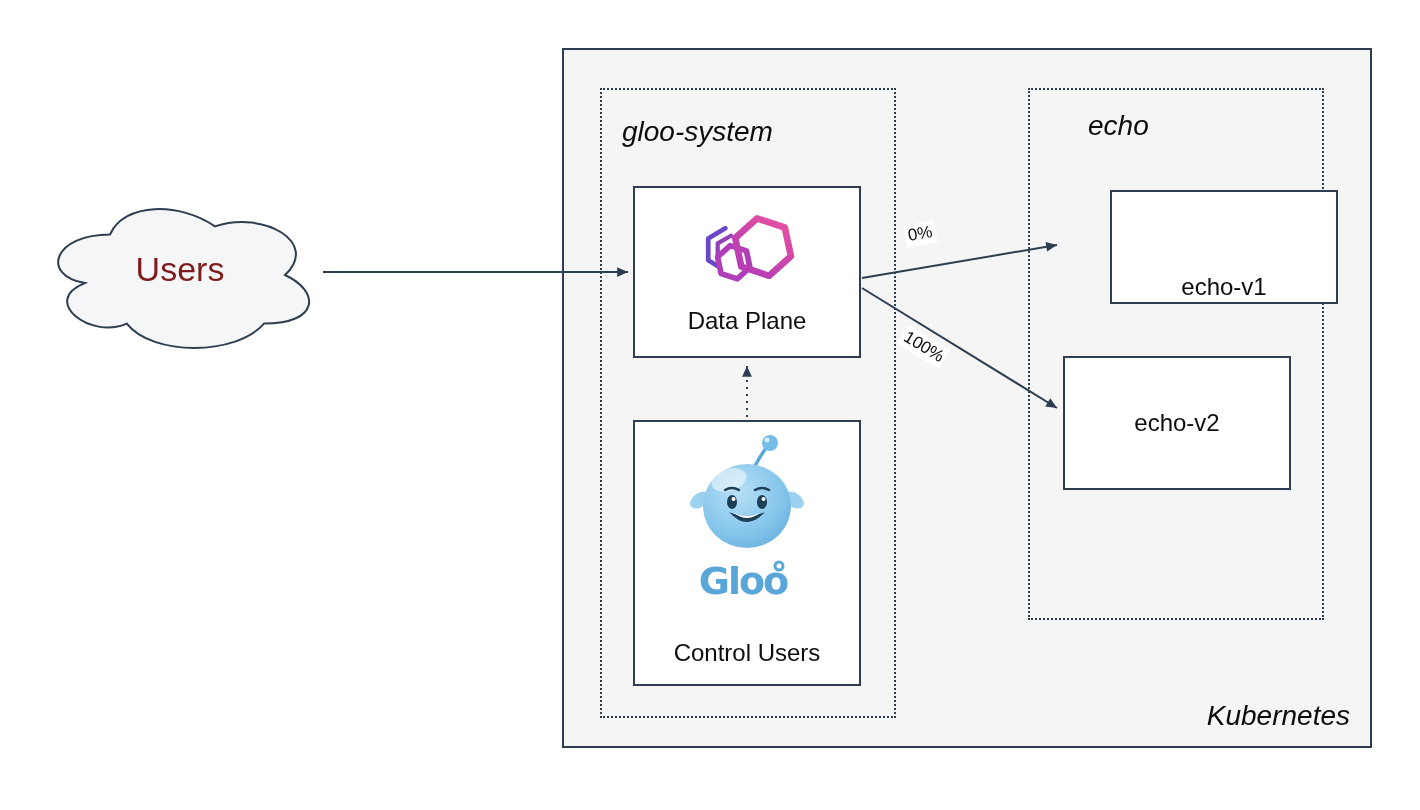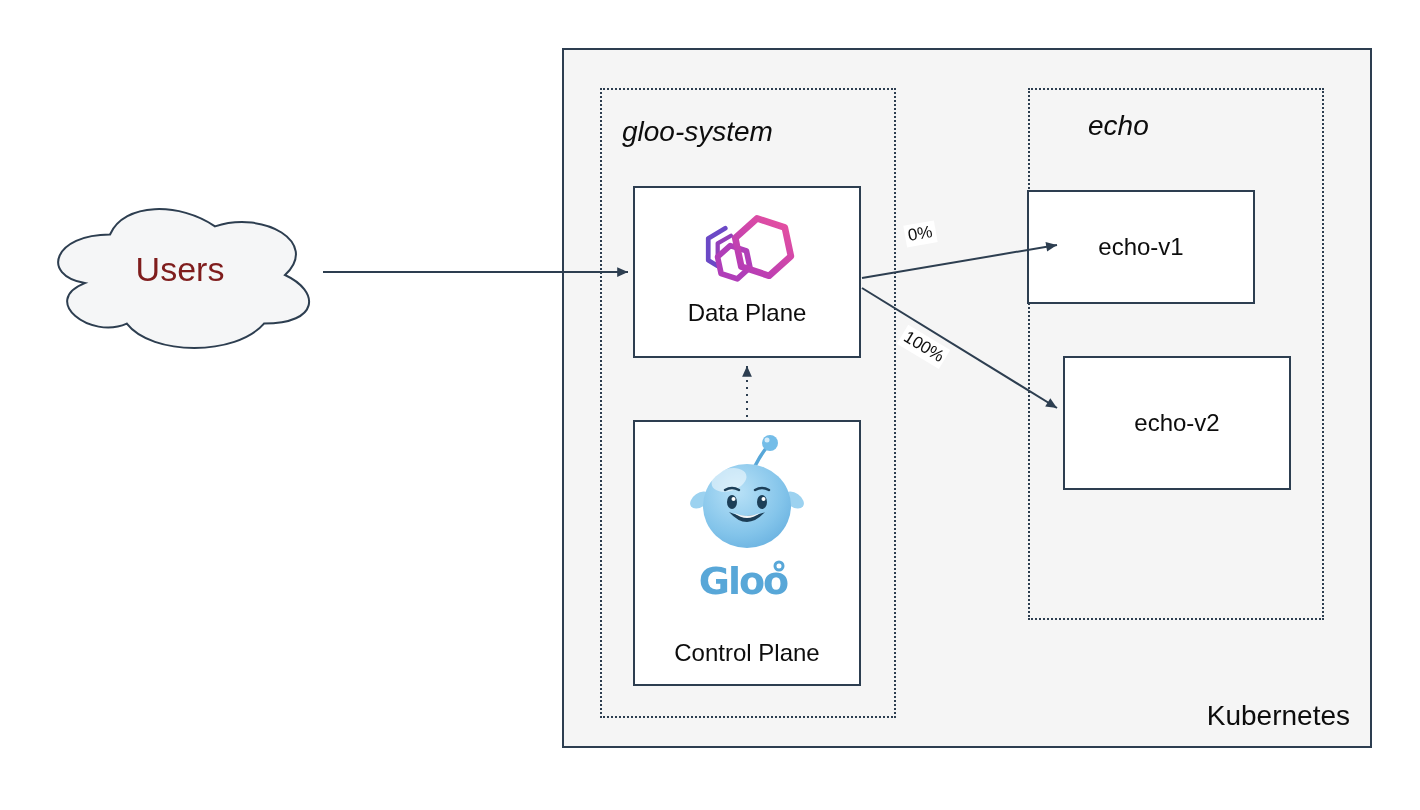--- a/index.html
+++ b/index.html
@@ -7,23 +7,23 @@
   body { font-family:"Liberation Sans", "DejaVu Sans", sans-serif; color:#0d0d0d; }
   .canvas { position:relative; width:1420px; height:810px; background:#ffffff; overflow:hidden; }
 
   .box { position:absolute; border:2px solid #2d3e50; }
   .cluster { background:#f5f5f5; }
   .ns { border-style:dotted; background:transparent; }
   .node { background:#ffffff; display:flex; flex-direction:column; align-items:center; }
   .node.centered { justify-content:center; }
 
   .node-label { font-size:24px; color:#0d0d0d; line-height:1.2; }
-  .node .bottom-label { margin-top:auto; margin-bottom:28px; }
+  .node .bottom-label { margin-top:auto; margin-bottom:20px; }
   .ns-label { position:absolute; font-style:italic; font-size:28px; color:#0d0d0d; }
-  .cluster-label { position:absolute; font-size:28px; color:#0d0d0d; }
+  .cluster-label { position:absolute; font-style:italic; font-size:28px; color:#0d0d0d; }
   .cloud-label { position:absolute; font-size:34px; color:#7f1d1d; text-align:center; }
 
   .edge-label { position:absolute; font-size:17px; color:#0d0d0d; background:#ffffff; padding:1px 3px; white-space:nowrap; }
 
   .overlay { position:absolute; left:0; top:0; pointer-events:none; }
 
   .logo-wrap { margin-top:14px; }
   .mascot-wrap { margin-top:6px; }
 </style>
 </head>
@@ -82,24 +82,24 @@
       <circle cx="56.5" cy="71" r="2" fill="#ffffff"></circle>
       <ellipse cx="85" cy="74" rx="5" ry="7" fill="#1c3e57"></ellipse>
       <circle cx="86.5" cy="71" r="2" fill="#ffffff"></circle>
 
       <path d="M52,84 Q70,104 88,84 Q70,92 52,84 Z" fill="#1c3e57"></path>
       <path d="M57,85 Q70,91 83,85 Q70,95 57,85 Z" fill="#ffffff" opacity="0.95"></path>
 
       <text x="66" y="166" text-anchor="middle" font-size="38" font-weight="bold" font-family="DejaVu Sans, sans-serif" fill="#58a7d8" letter-spacing="-2">Gloo</text>
       <circle cx="102" cy="138" r="4" fill="none" stroke="#58a7d8" stroke-width="3"></circle>
     </svg>
-    <div class="node-label bottom-label" style="margin-bottom:16px;">Control Plane</div>
+    <div class="node-label bottom-label" style="margin-bottom:16px;">Control Users</div>
   </div>
 
-  <div class="box node centered" style="left:1027px; top:190px; width:228px; height:114px;">
+  <div class="box node centered" style="left:1110px; top:190px; width:228px; height:114px;justify-content:flex-end;">
     <div class="node-label">echo-v1</div>
   </div>
 
   <div class="box node centered" style="left:1063px; top:356px; width:228px; height:134px;">
     <div class="node-label">echo-v2</div>
   </div>
 
   <div class="cluster-label" style="left:1000px; top:700px; width:350px; text-align:right;">Kubernetes</div>
 
   <svg class="overlay" width="1420" height="810" viewBox="0 0 1420 810">

